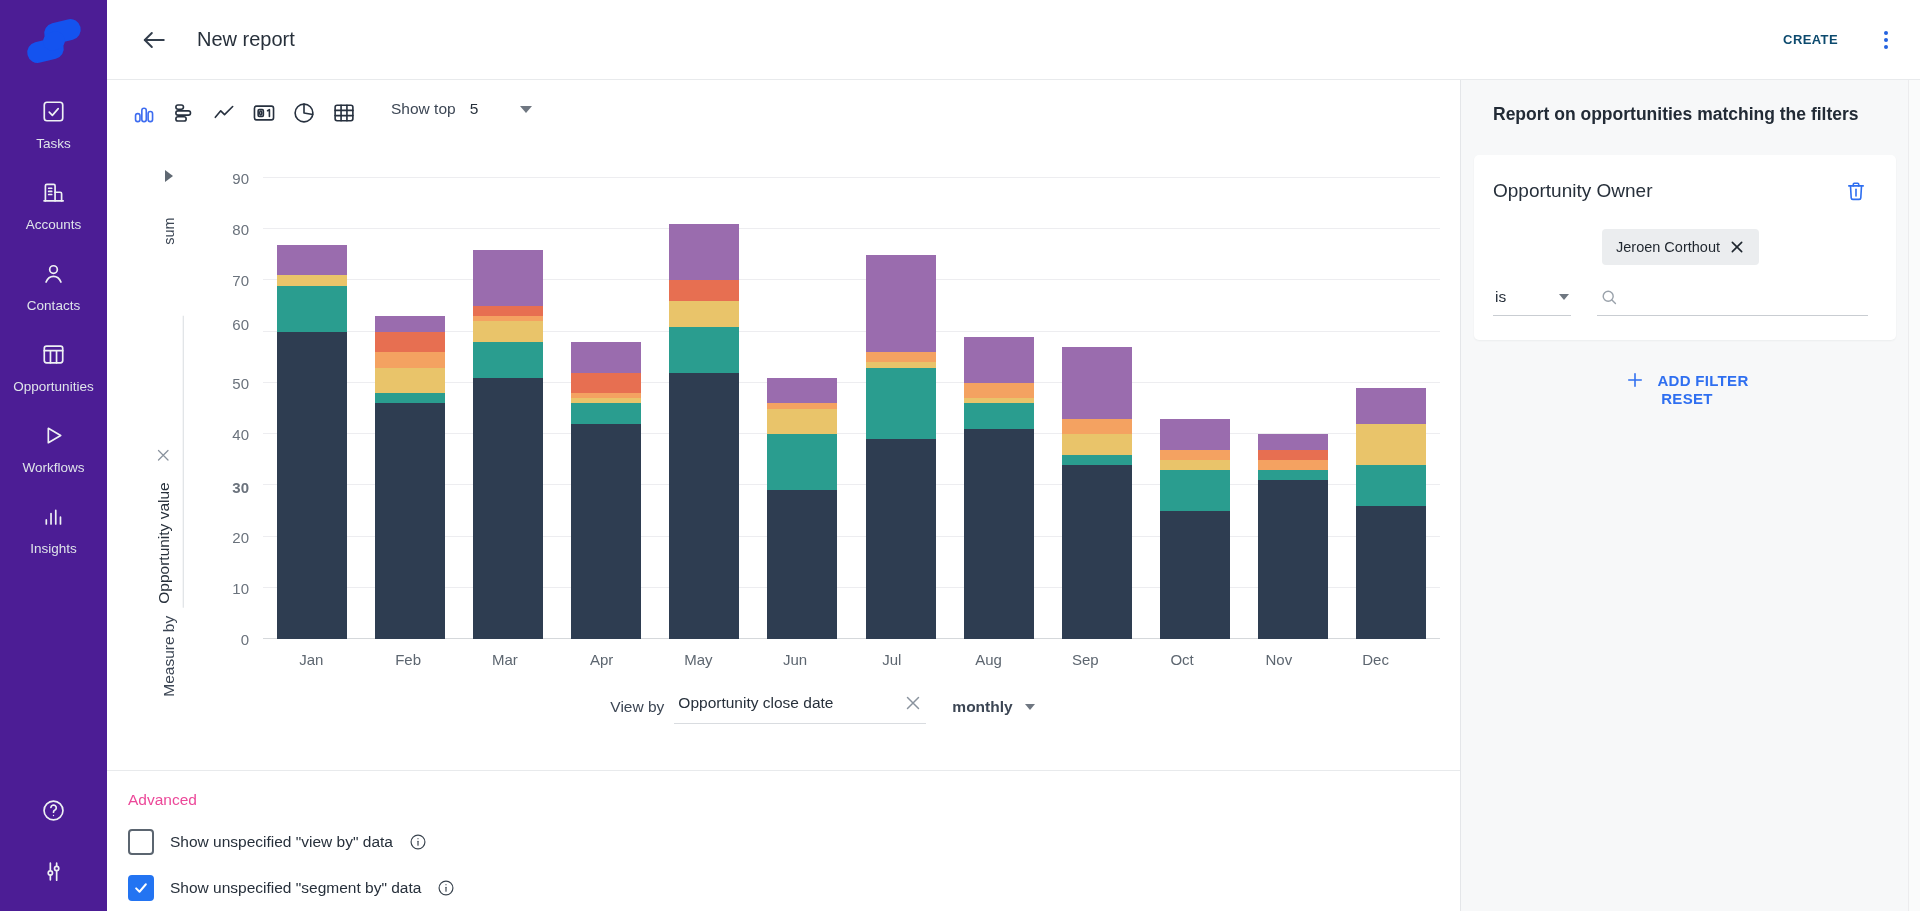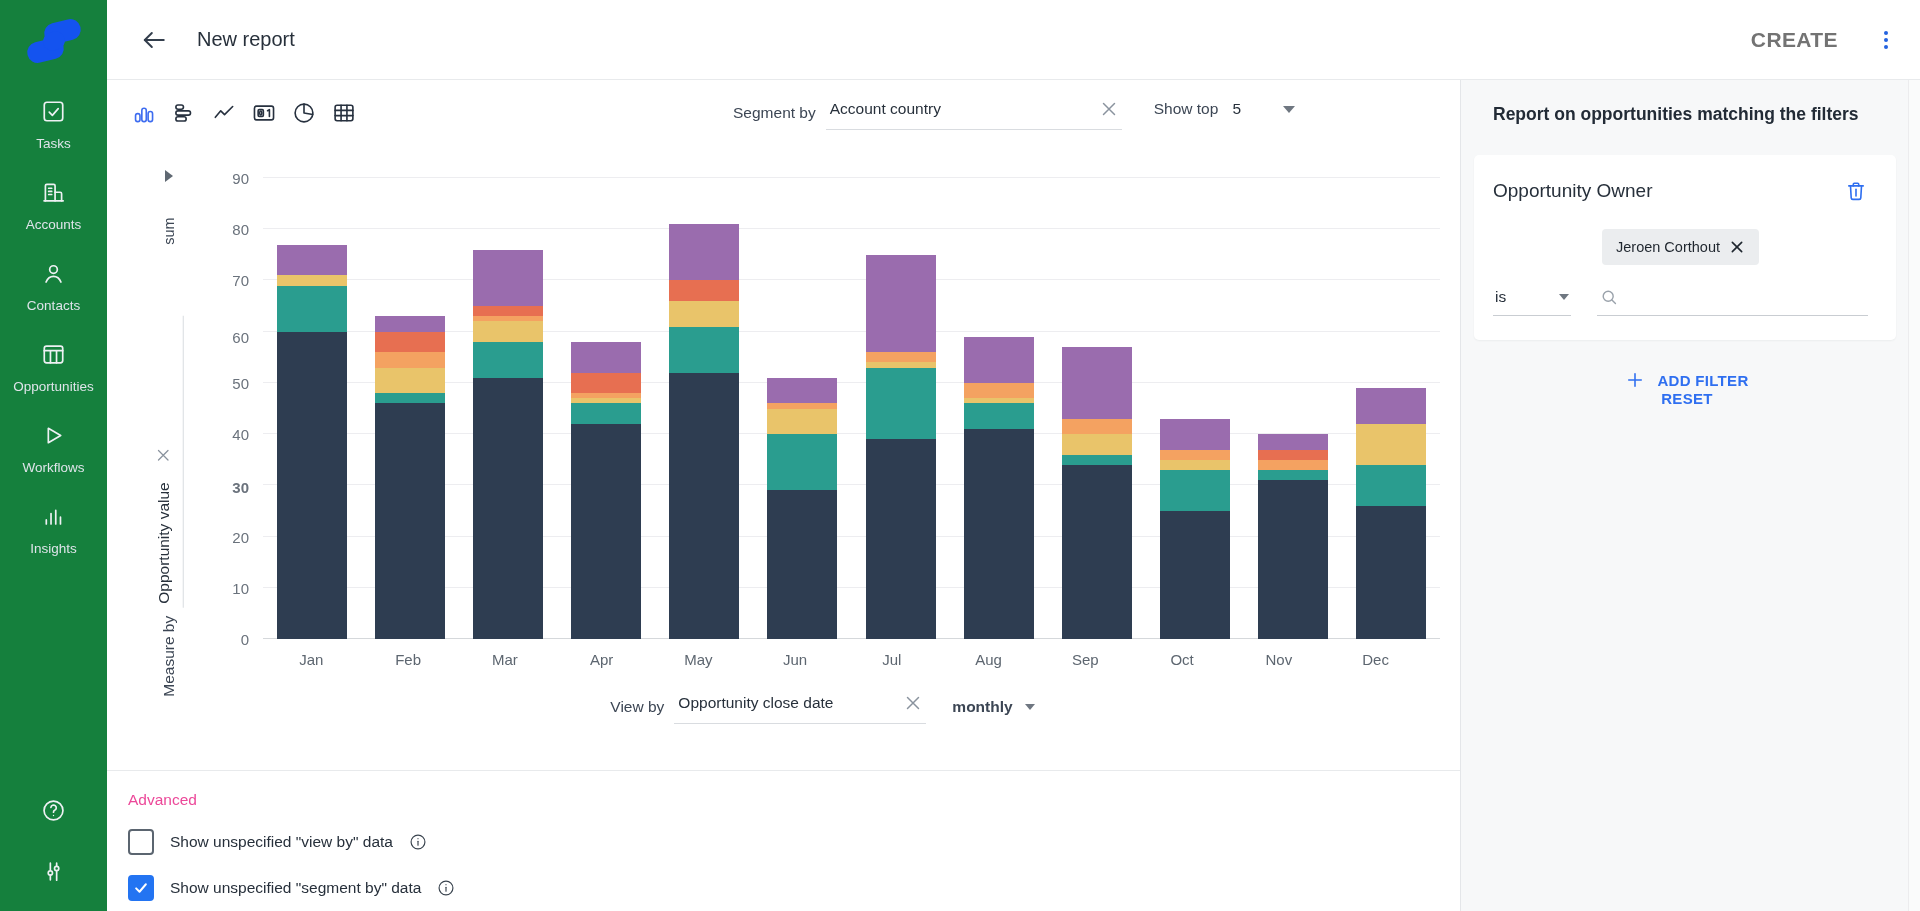--- a/index.html
+++ b/index.html
@@ -1,21 +1,21 @@
 <!DOCTYPE html>
 <html><head>
 <meta charset="utf-8">
 <style>
   * { box-sizing: border-box; margin: 0; padding: 0; }
   html, body { width: 1920px; height: 911px; overflow: hidden; background: #fff;
     font-family: "Liberation Sans", "DejaVu Sans", sans-serif; color: #27303b; }
   .app { display: flex; width: 1920px; height: 911px; }
 
   
-  .sidebar { width: 107px; background: #15803d; display: flex; flex-direction: column;
+  .sidebar { width: 107px; background: #4c1d95; display: flex; flex-direction: column;
     align-items: center; padding-top: 12px; flex: none; }
   .logo { width: 62px; height: 52px; margin-top: 4px; }
   .nav { display: flex; flex-direction: column; gap: 28px; margin-top: 30px; width: 100%; }
   .nav-item { display: flex; flex-direction: column; align-items: center; gap: 7px;
     color: #e7ebef; cursor: pointer; }
   .nav-item svg { width: 27px; height: 27px; stroke: #eef1f4; stroke-width: 1.5;
     fill: none; stroke-linecap: round; stroke-linejoin: round; }
   .nav-label { font-size: 13.5px; color: #dfe4ea; }
   .sidebar-bottom { margin-top: auto; display: flex; flex-direction: column; gap: 30px;
     align-items: center; padding-bottom: 22px; }
@@ -24,21 +24,21 @@
 
   
   .main { flex: 1; display: flex; flex-direction: column; min-width: 0; }
   .topbar { height: 80px; background: #fff; display: flex; align-items: center;
     padding: 0 28px 0 30px; border-bottom: 1px solid #e8eaec; flex: none; }
   .back-btn { width: 34px; height: 34px; display: grid; place-items: center; cursor: pointer; }
   .back-btn svg { width: 30px; height: 26px; stroke: #333e4c; stroke-width: 1.8; fill: none;
     stroke-linecap: round; stroke-linejoin: round; }
   .page-title { font-size: 20px; margin-left: 26px; color: #27303b; }
   .topbar-spacer { flex: 1; }
-  .create-btn { color: #737373; font-size: 21px; font-weight: 700; letter-spacing: 0.4px;
+  .create-btn { color: #0c4a6e; font-size: 13px; font-weight: 700; letter-spacing: 0.4px;
     cursor: pointer; }
   .kebab { margin-left: 42px; display: flex; flex-direction: column; gap: 3px;
     align-items: center; cursor: pointer; padding: 4px; }
   .kebab i { width: 4px; height: 4px; border-radius: 50%; background: #2463e0; display: block; }
 
   .content { flex: 1; display: flex; min-height: 0; }
 
   
   .chart-panel { flex: 1; background: #fff; display: flex; flex-direction: column; min-width: 0; }
   .panel-top { height: 66px; display: flex; align-items: center; padding-left: 21px; flex: none; }
@@ -285,31 +285,20 @@
                   <path d="M12 3.8V12l8.1 1.4"></path>
                 </svg>
               </span>
               <span class="icon-btn">
                 <svg viewBox="0 0 24 24">
                   <rect x="3.8" y="4.8" width="16.4" height="14.4" rx="1.8"></rect>
                   <path d="M3.8 9.6h16.4M3.8 14.4h16.4M9.3 4.8v14.4M14.7 4.8v14.4"></path>
                 </svg>
               </span>
             </div>
-          <div class="seg-group">
-            <span class="field-label">Segment by</span>
-            <span class="ufield seg-field">
-              <span class="fval">Account country</span>
-              <span class="x-icon">
-                <svg viewBox="0 0 24 24">
-                    <path d="M6 6l12 12M18 6L6 18"></path>
-                  </svg>
-              </span>
-            </span>
-          </div>
           <div class="showtop">
             <span class="field-label" style="margin-right:0">Show top</span>
             <span class="fval">5</span>
             <span class="caret-down"></span>
           </div>
         </div>
 
         <div class="chart-body">
           <div class="rail">
             <span class="rail-caret"></span>
@@ -339,21 +328,21 @@
                 <div class="ytick" style="bottom: 51px;">10</div>
                 <div class="gridline" style="bottom: 102.444px;"></div>
                 <div class="ytick" style="bottom: 102.444px;">20</div>
                 <div class="gridline" style="bottom: 153.667px;"></div>
                 <div class="ytick" style="bottom: 152px; font-weight: bold;">30</div>
                 <div class="gridline" style="bottom: 204.889px;"></div>
                 <div class="ytick" style="bottom: 204.889px;">40</div>
                 <div class="gridline" style="bottom: 256.111px;"></div>
                 <div class="ytick" style="bottom: 256.111px;">50</div>
                 <div class="gridline" style="bottom: 307.333px;"></div>
-                <div class="ytick" style="bottom: 302px;">60</div>
+                <div class="ytick" style="bottom: 315px;">60</div>
                 <div class="gridline" style="bottom: 358.556px;"></div>
                 <div class="ytick" style="bottom: 358.556px;">70</div>
                 <div class="gridline" style="bottom: 409.778px;"></div>
                 <div class="ytick" style="bottom: 409.778px;">80</div>
                 <div class="gridline" style="bottom: 461px;"></div>
                 <div class="ytick" style="bottom: 461px;">90</div>
                 <div class="bars">
                   <div class="bar-col">
                     <div class="seg" style="height: 307.333px; background: rgb(46, 61, 81);"></div>
                     <div class="seg" style="height: 46.1px; background: rgb(42, 157, 143);"></div>

